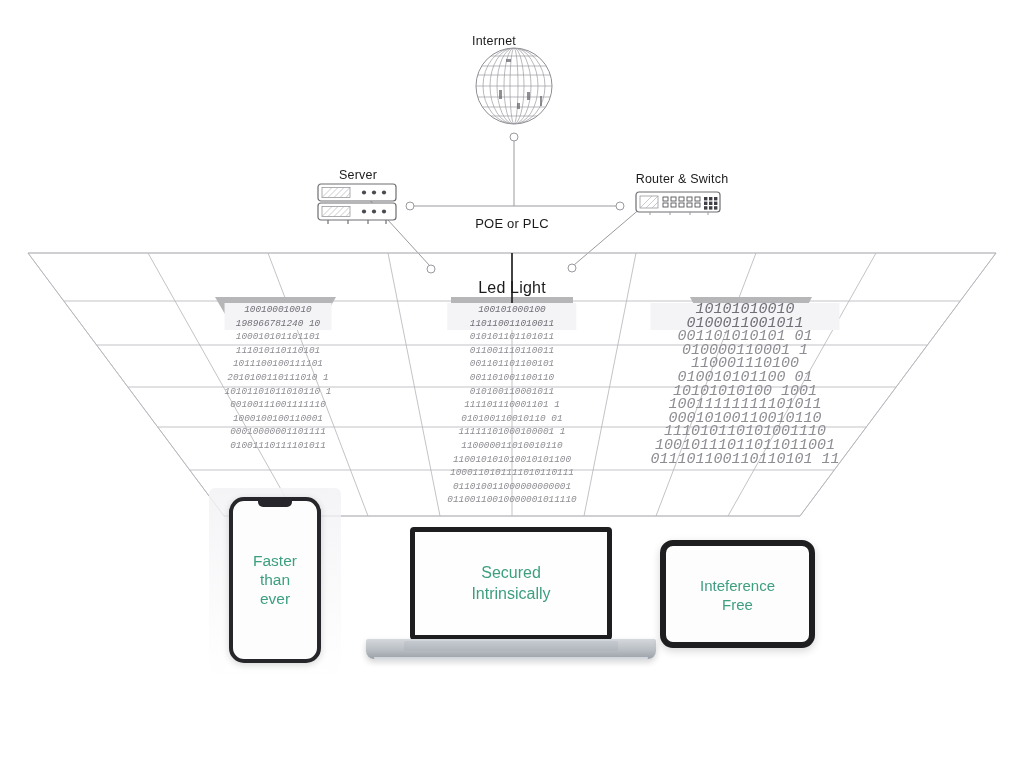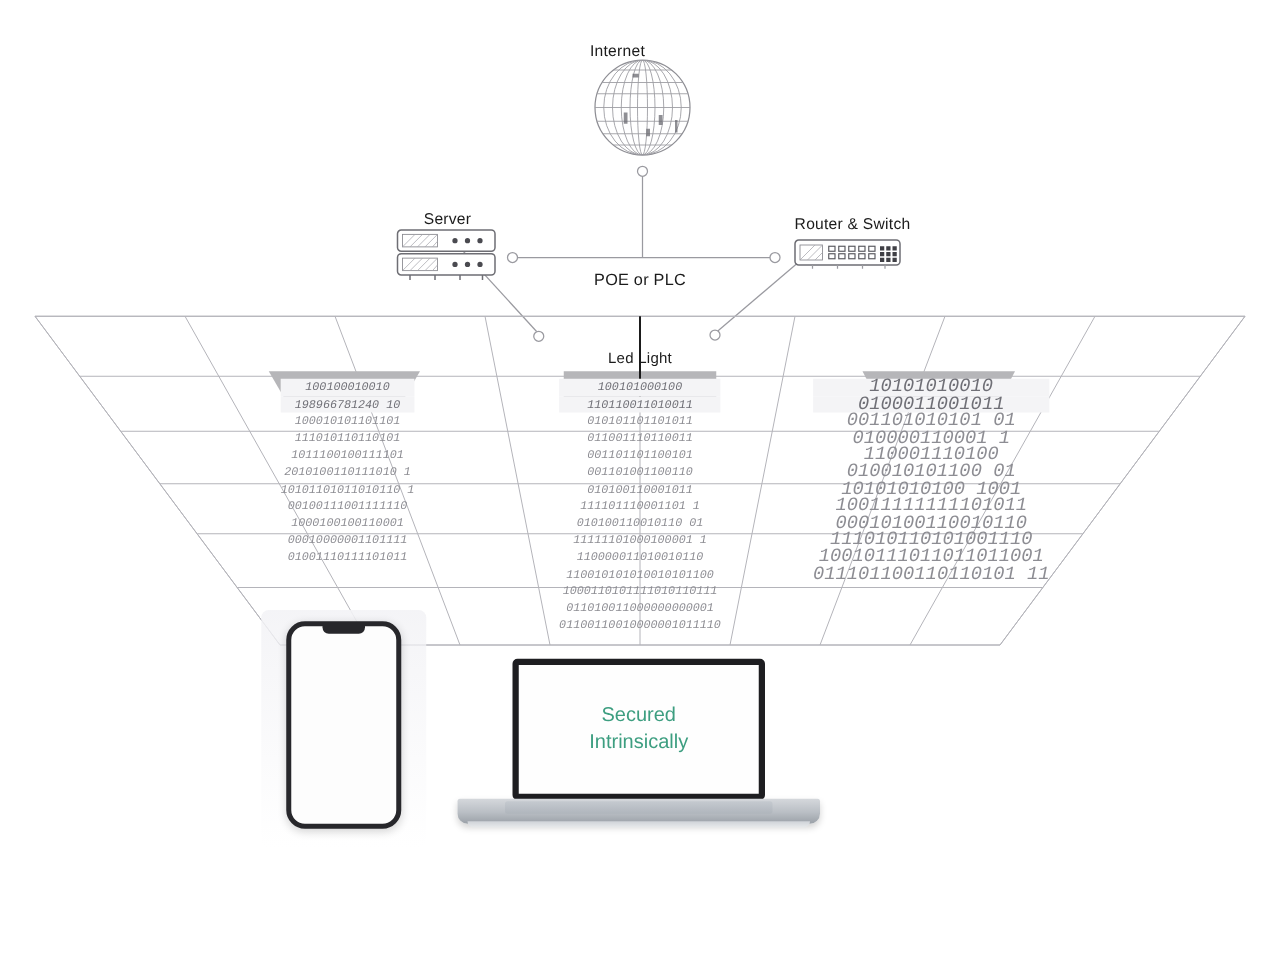--- a/index.html
+++ b/index.html
@@ -38,21 +38,21 @@
     font-size: 12.5px;
     letter-spacing: 0.2px;
     white-space: nowrap;
     font-family: "Liberation Sans", sans-serif;
   }
 
   #label-internet { left: 494px; top: 34px; transform: translateX(-50%); }
   #label-server   { left: 358px; top: 168px; transform: translateX(-50%); }
   #label-router   { left: 682px; top: 172px; transform: translateX(-50%); }
   #label-poeplc   { left: 512px; top: 216px; transform: translateX(-50%); font-size: 13px;}
-  #label-ledlight { left: 512px; top: 279px; transform: translateX(-50%); font-size: 12px;}
+  #label-ledlight { left: 512px; top: 279px; transform: translateX(-50%); font-size: 16px;}
 
   
   .rain {
     position: absolute;
     text-align: center;
     font-family: "Liberation Mono", monospace;
     color: #8d8d93;
     line-height: 13.6px;
     white-space: pre;
     pointer-events: none;
@@ -351,28 +351,39 @@
   <div class="lbl" id="label-poeplc">POE or PLC</div>
   <div class="lbl" id="label-ledlight">Led Light</div>
 
   <div class="rain" id="rain-left"><span class="hl">100100010010</span><span class="hl">198966781240 10</span><span>100010101101101</span><span>111010110110101</span><span>1011100100111101</span><span>2010100110111010 1</span><span>10101101011010110 1</span><span>00100111001111110</span><span>1000100100110001</span><span>00010000001101111</span><span>01001110111101011</span></div>
   <div class="rain" id="rain-center"><span class="hl">100101000100</span><span class="hl">110110011010011</span><span>010101101101011</span><span>011001110110011</span><span>001101101100101</span><span>001101001100110</span><span>010100110001011</span><span>111101110001101 1</span><span>010100110010110 01</span><span>11111101000100001 1</span><span>110000011010010110</span><span>110010101010010101100</span><span>1000110101111010110111</span><span>011010011000000000001</span><span>01100110010000001011110</span></div>
   <div class="rain" id="rain-right"><span class="hl">10101010010</span><span class="hl">0100011001011</span><span>001101010101 01</span><span>010000110001 1</span><span>110001110100</span><span>010010101100 01</span><span>10101010100 1001</span><span>10011111111101011</span><span>00010100110010110</span><span>111010110101001110</span><span>10010111011011011001</span><span>011101100110110101 11</span></div>
 
   <div id="phone-glow"></div>
   <div id="phone">
     <div id="phone-notch"></div>
+    <div id="phone-screen-text">
+        <div>Faster</div>
+        <div>than</div>
+        <div>ever</div>
+      </div>
   </div>
 
   <div id="laptop">
     <div id="laptop-lid">
       <div id="laptop-screen-text">
           <div>Secured</div>
           <div>Intrinsically</div>
         </div>
     </div>
     <div id="laptop-base"></div>
     <div id="laptop-keys"></div>
     <div id="laptop-foot"></div>
   </div>
 
+  <div id="tablet">
+    <div id="tablet-screen-text">
+        <div>Inteference</div>
+        <div>Free</div>
+      </div>
+  </div>
 
 </div>
 
 </body></html>

